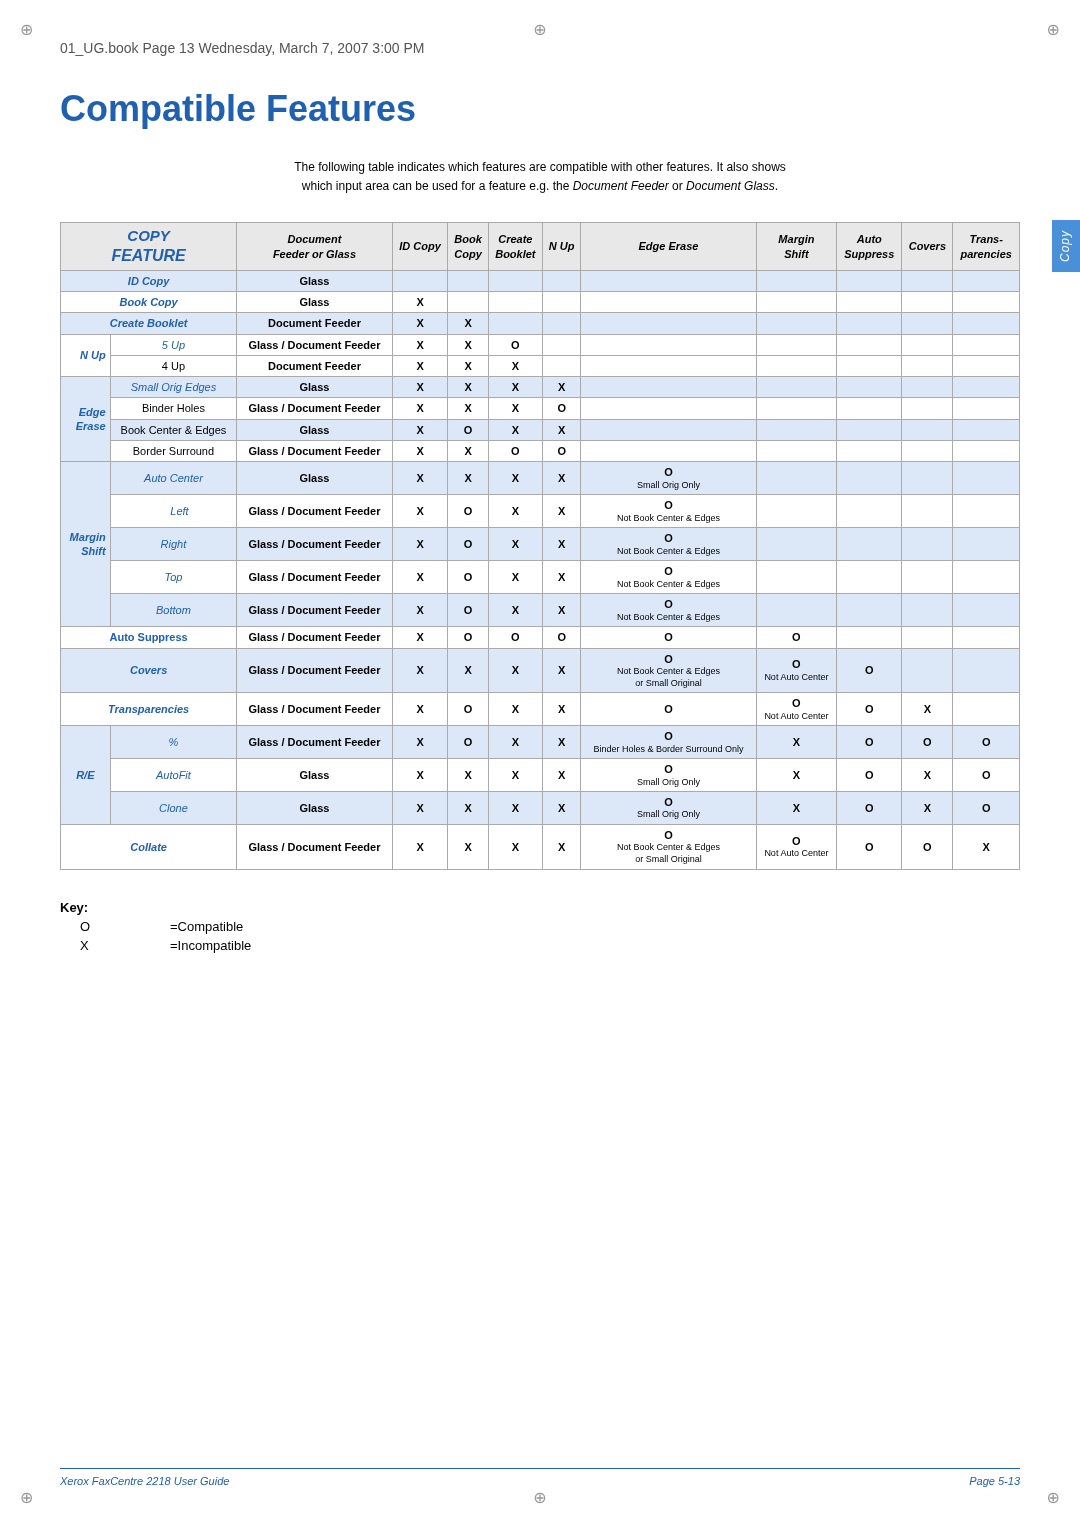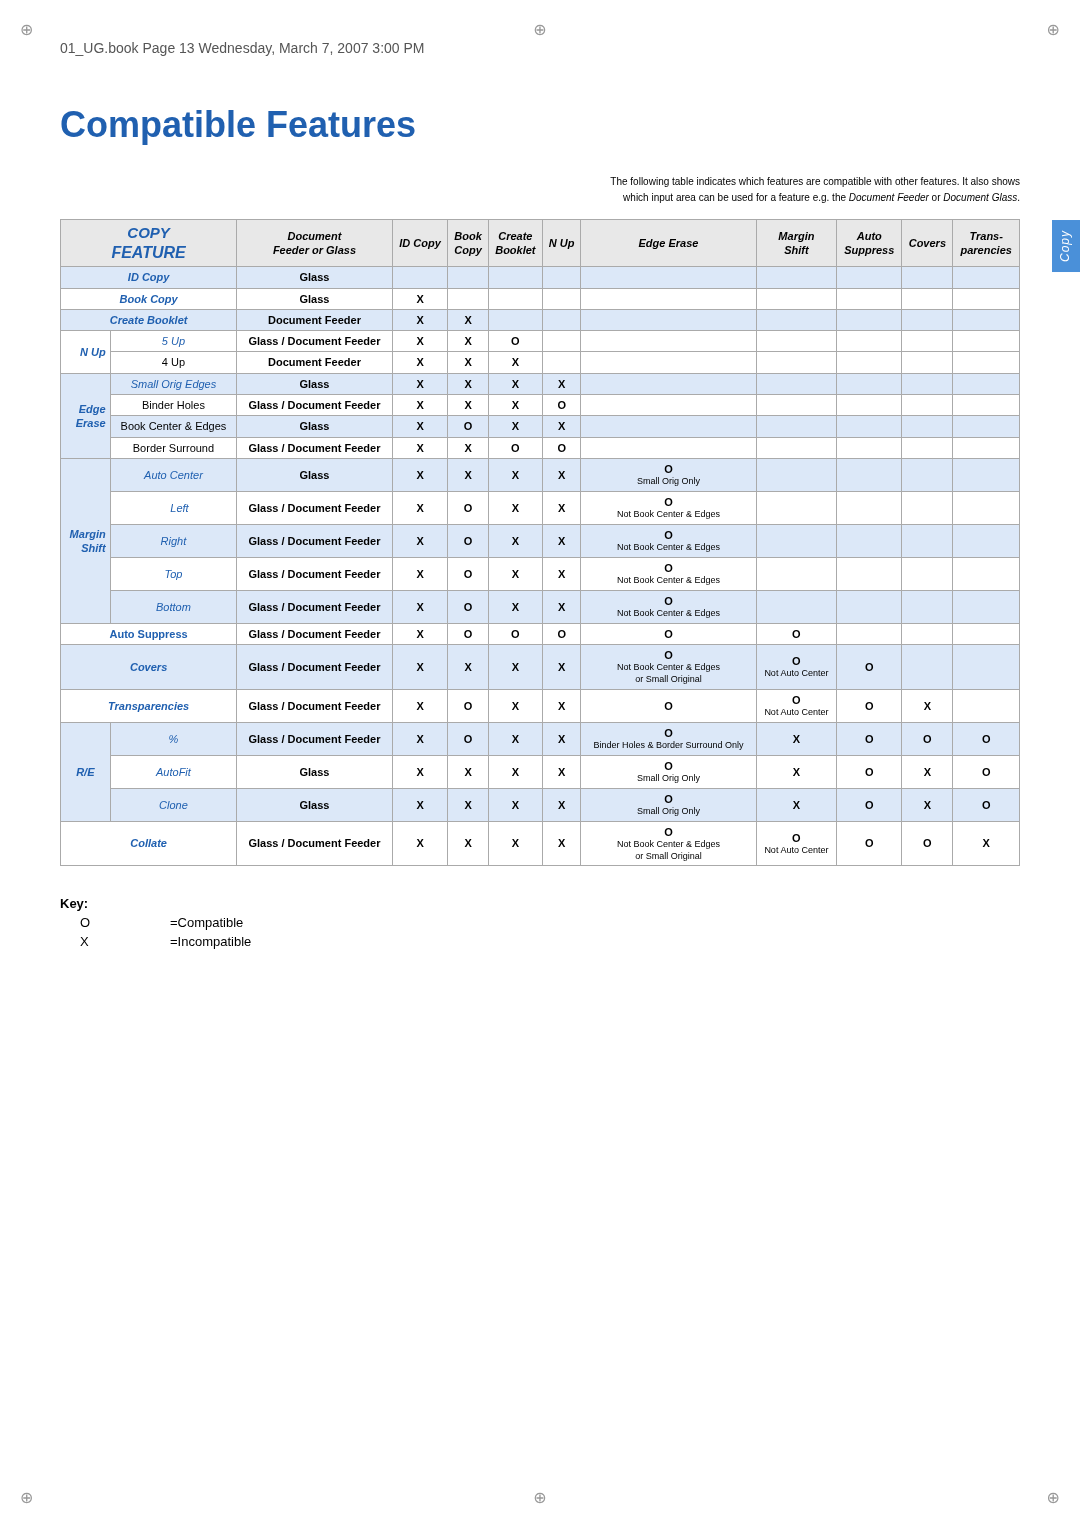--- a/index.html
+++ b/index.html
@@ -36,26 +36,26 @@
       text-orientation: mixed;
       transform: rotate(180deg);
       padding: 10px 6px;
       letter-spacing: 1px;
     }
     h1.page-title {
       font-size: 36px;
       font-weight: bold;
       color: #2060b0;
       margin-bottom: 28px;
-      margin-top: 48px;
+      margin-top: 32px;
     }
     .intro-text {
-      font-size: 10px;
-      text-align: right;
-      margin-bottom: 13px;
+      font-size: 12px;
+      text-align: center;
+      margin-bottom: 26px;
       line-height: 1.6;
     }
     .intro-text em {
       font-style: italic;
     }
     
     .compat-table {
       width: 100%;
       border-collapse: collapse;
       font-size: 11px;
@@ -476,14 +476,18 @@
     <div class="key-row">
       <span class="key-symbol">O</span>
       <span class="key-desc">=Compatible</span>
     </div>
     <div class="key-row">
       <span class="key-symbol">X</span>
       <span class="key-desc">=Incompatible</span>
     </div>
   </div>
 
+  <div class="footer">
+    <span>Xerox FaxCentre 2218 User Guide</span>
+    <span>Page 5-13</span>
+  </div>
 
 </div>
 
 </body></html>

